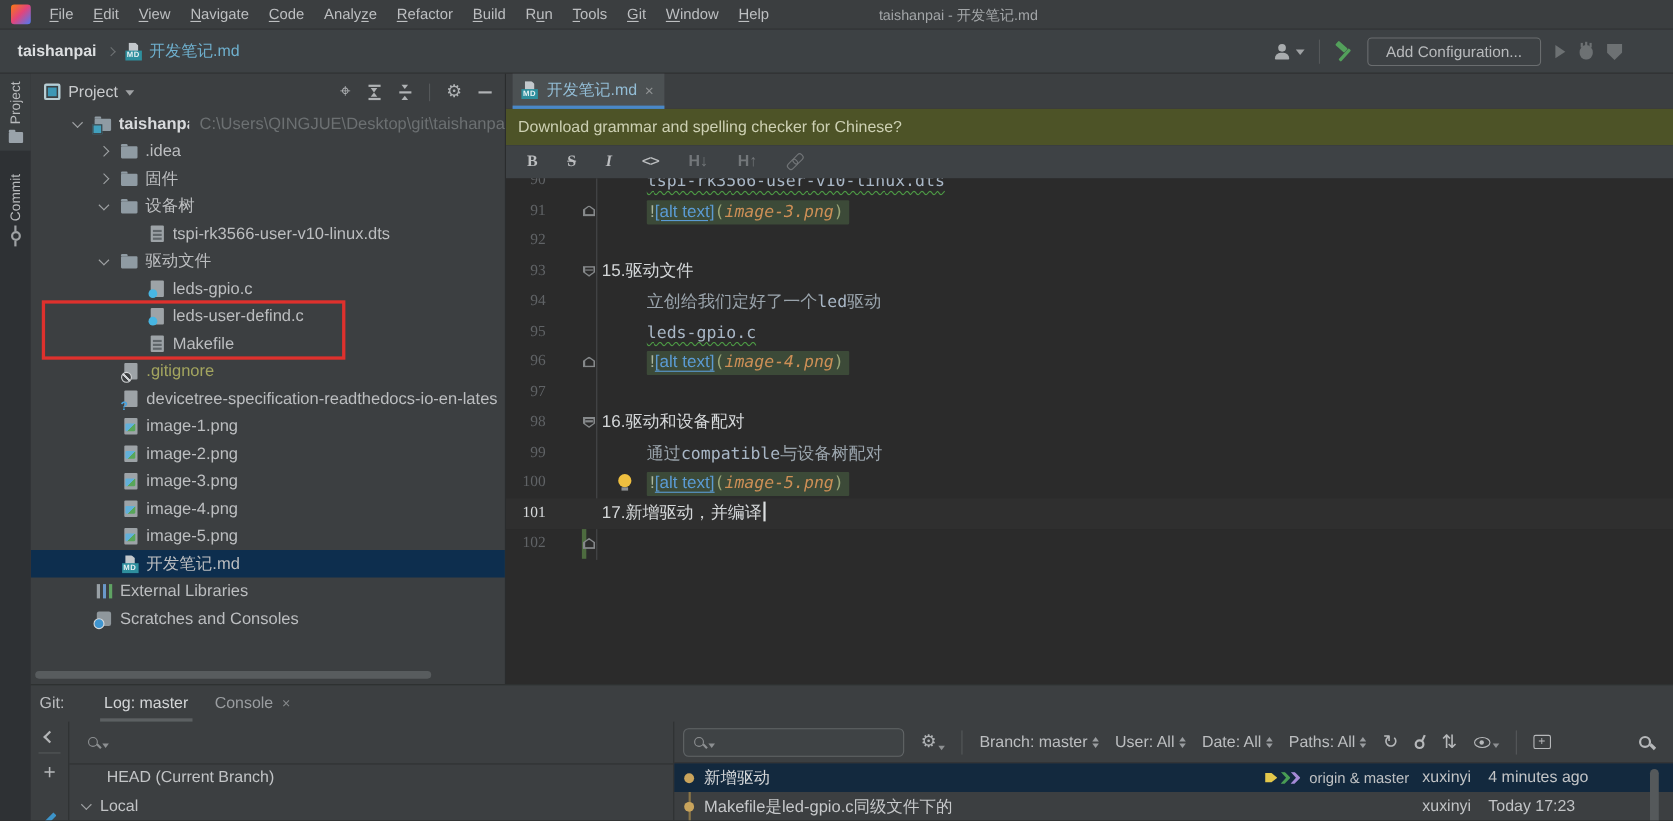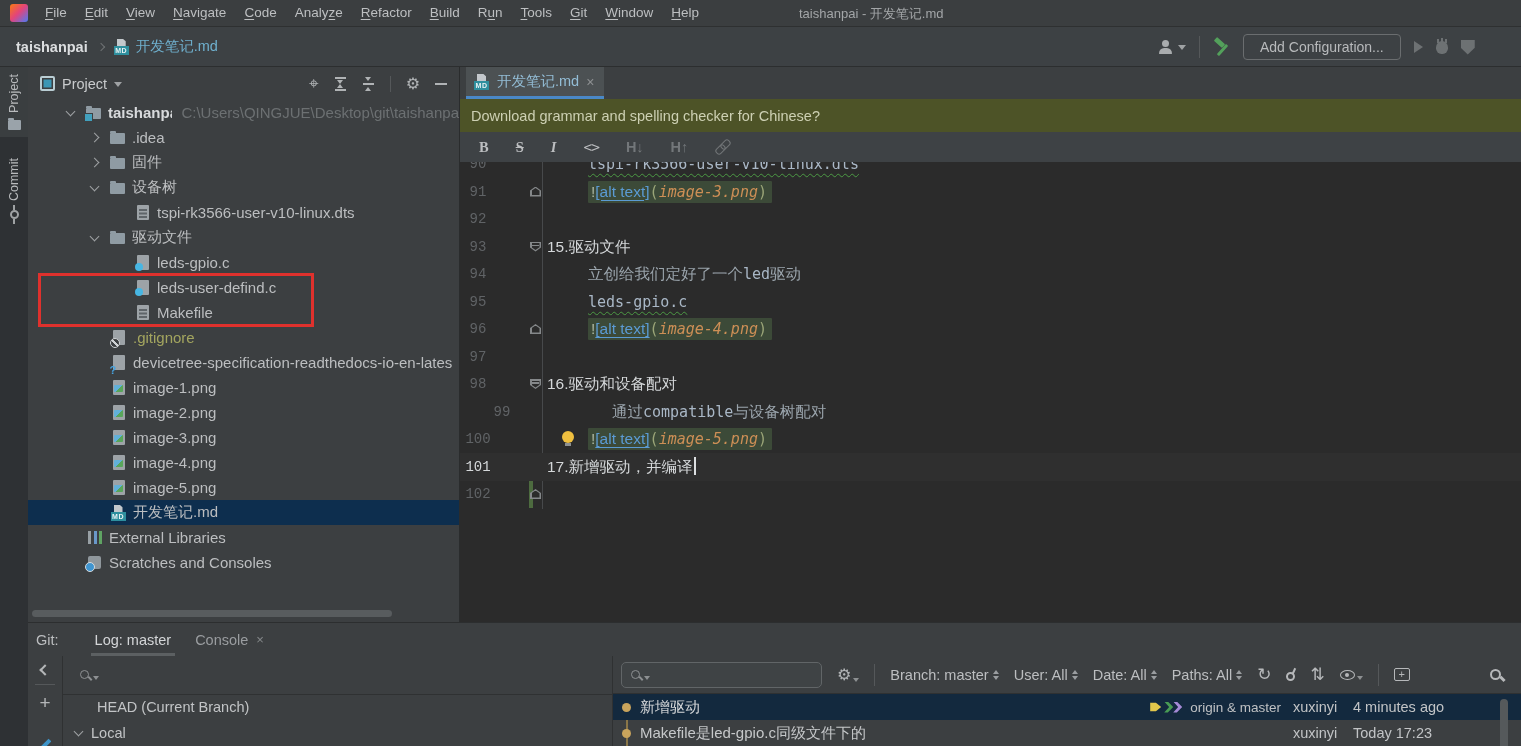--- a/index.html
+++ b/index.html
@@ -99,21 +99,21 @@
 .mi.dim{color:#73777a}
 .mi.code{font-family:"DejaVu Sans Mono",monospace;font-weight:normal;letter-spacing:-1px}
 .link-glyph{position:relative;width:16px;height:16px;opacity:.55}
 .link-glyph::before,.link-glyph::after{content:"";position:absolute;width:9px;height:5px;border:1.6px solid #9b9ea0;border-radius:3px;transform:rotate(-45deg)}
 .link-glyph::before{left:0;top:7px}.link-glyph::after{left:5px;top:2px}
 .editor-body{position:absolute;left:0;top:95px;right:0;bottom:0;overflow:hidden}
 .gutter-line{position:absolute;left:82px;top:0;height:347px;width:1px;background:#47494b}
 .change-bar{position:absolute;left:69px;top:293px;width:4px;height:53px;background:#4d6b3f}
 .line{position:absolute;left:0;right:0;height:28px}
 .line.current{background:#2f2f2f}
-.ln{position:absolute;left:0;top:0;width:36px;text-align:center;color:#606366;font-family:Liberation Mono, monospace;font-size:14px;line-height:28px}
+.ln{position:absolute;left:0;top:0;width:36px;text-align:right;color:#606366;font-family:Liberation Serif, serif;font-size:14px;line-height:28px}
 .ln.cur{color:#d6d9db}
 .mk{position:absolute;left:70px;top:9px;width:11px;height:10px;background:#85888a}
 .mk i{position:absolute;inset:1.5px;background:#2b2b2b}
 .mk.mk-end,.mk.mk-end i{clip-path:polygon(0 100%,0 40%,50% 0,100% 40%,100% 100%)}
 .mk.mk-start,.mk.mk-start i{clip-path:polygon(0 0,100% 0,100% 60%,50% 100%,0 60%)}
 .mk b{position:absolute;left:2px;right:2px;top:3px;height:1.5px;background:#85888a}
 .bulb{position:absolute;left:102px;top:6px;width:12px;height:12px;border-radius:50%;background:#efbf3f}
 .bulb::after{content:"";position:absolute;left:3px;bottom:-3px;width:6px;height:3px;background:#8d9092}
 .tx{position:absolute;left:128px;top:0;line-height:28px;font-size:15.5px;color:#9aa4ac;white-space:pre}
 .tx.hdr-ind{left:87px}
@@ -498,21 +498,21 @@
           <span class="tx"></span>
         </div>
         <div class="line" style="top: 208px;">
           <span class="ln">98</span>
           <span class="mk mk-start">
             <i></i>
             <b></b>
           </span>
           <span class="tx hdr-ind"><span class="s-hdr">16.驱动和设备配对</span></span>
         </div>
-        <div class="line" style="top: 235.5px; margin-left: 24px;">
+        <div class="line" style="top: 235.5px;">
           <span class="ln">99</span>
           <span class="tx"><span class="s-text">通过</span><span class="s-mono">compatible</span><span class="s-text">与设备树配对</span></span>
         </div>
         <div class="line" style="top: 263px;">
           <span class="ln">100</span>
           <span class="bulb"></span>
           <span class="tx"><span class="img-wrap"><span class="s-bang">!</span><span class="s-link">[alt text]</span><span class="s-paren">(</span><span class="s-path">image-5.png</span><span class="s-paren">)</span></span></span>
         </div>
         <div class="line current" style="top: 290.5px;">
           <span class="ln cur">101</span>

